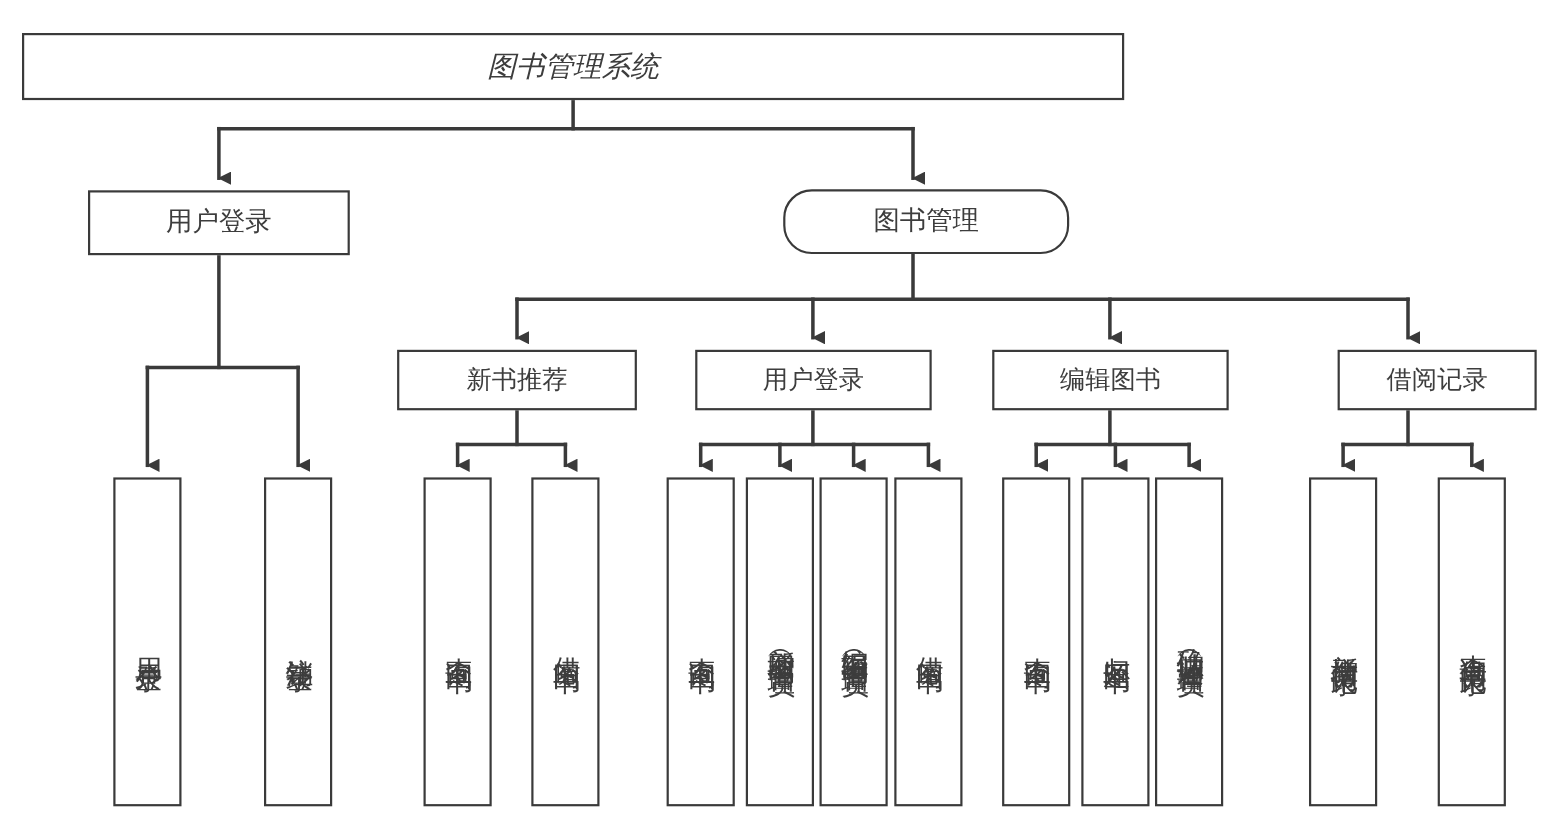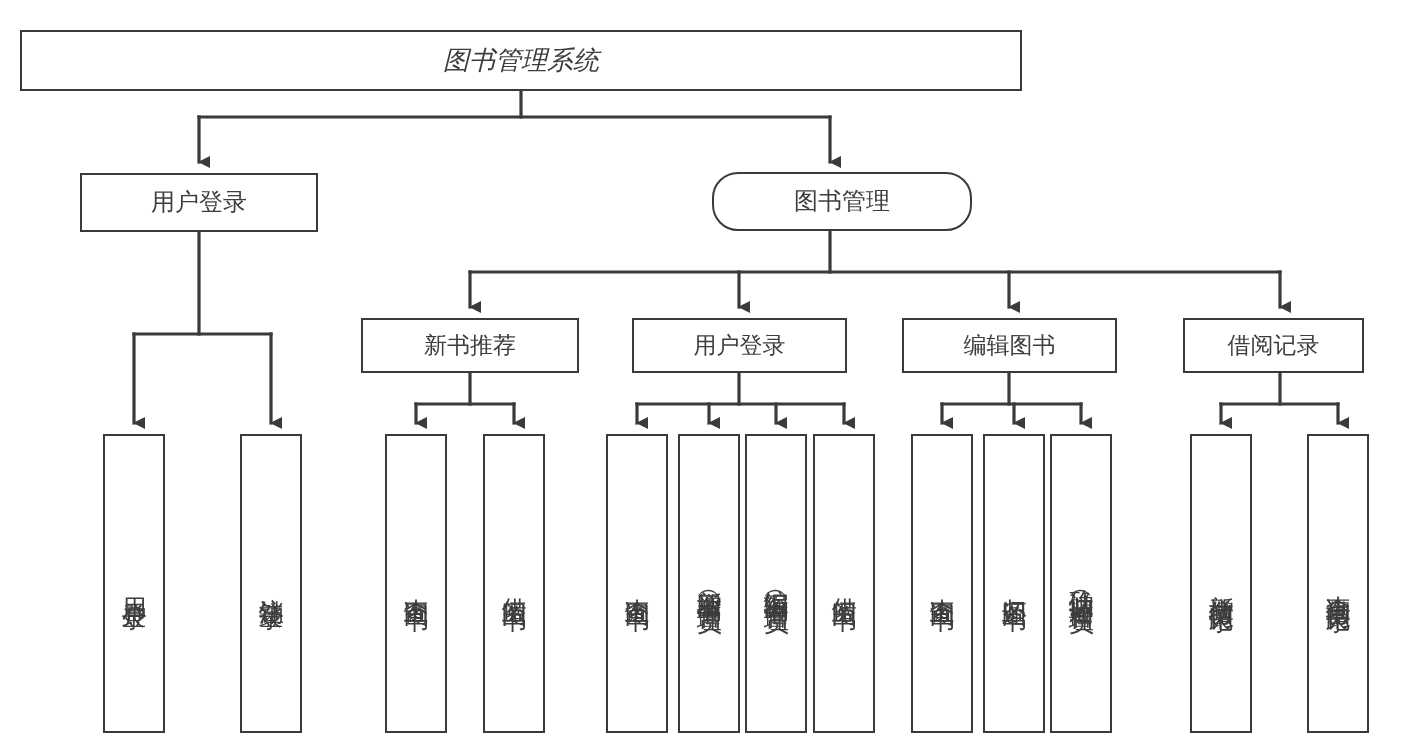--- a/index.html
+++ b/index.html
@@ -127,21 +127,21 @@
 
   <div class="node lvl3" style="left:361px;top:318px;width:218px;height:55px;">
     <span>新书推荐</span>
   </div>
   <div class="node lvl3" style="left:632px;top:318px;width:215px;height:55px;">
     <span>用户登录</span>
   </div>
   <div class="node lvl3" style="left:902px;top:318px;width:215px;height:55px;">
     <span>编辑图书</span>
   </div>
-  <div class="node lvl3" style="left:1183px;top:318px;width:181px;height:55px;">
+  <div class="node lvl3" style="left:1216px;top:318px;width:181px;height:55px;">
     <span>借阅记录</span>
   </div>
 
   <div class="node leaf" style="left:103px;top:434px;width:62px;height:299px;">
     <span class="vtext">用户登录</span>
   </div>
   <div class="node leaf" style="left:240px;top:434px;width:62px;height:299px;">
     <span class="vtext">注销登录</span>
   </div>
 

